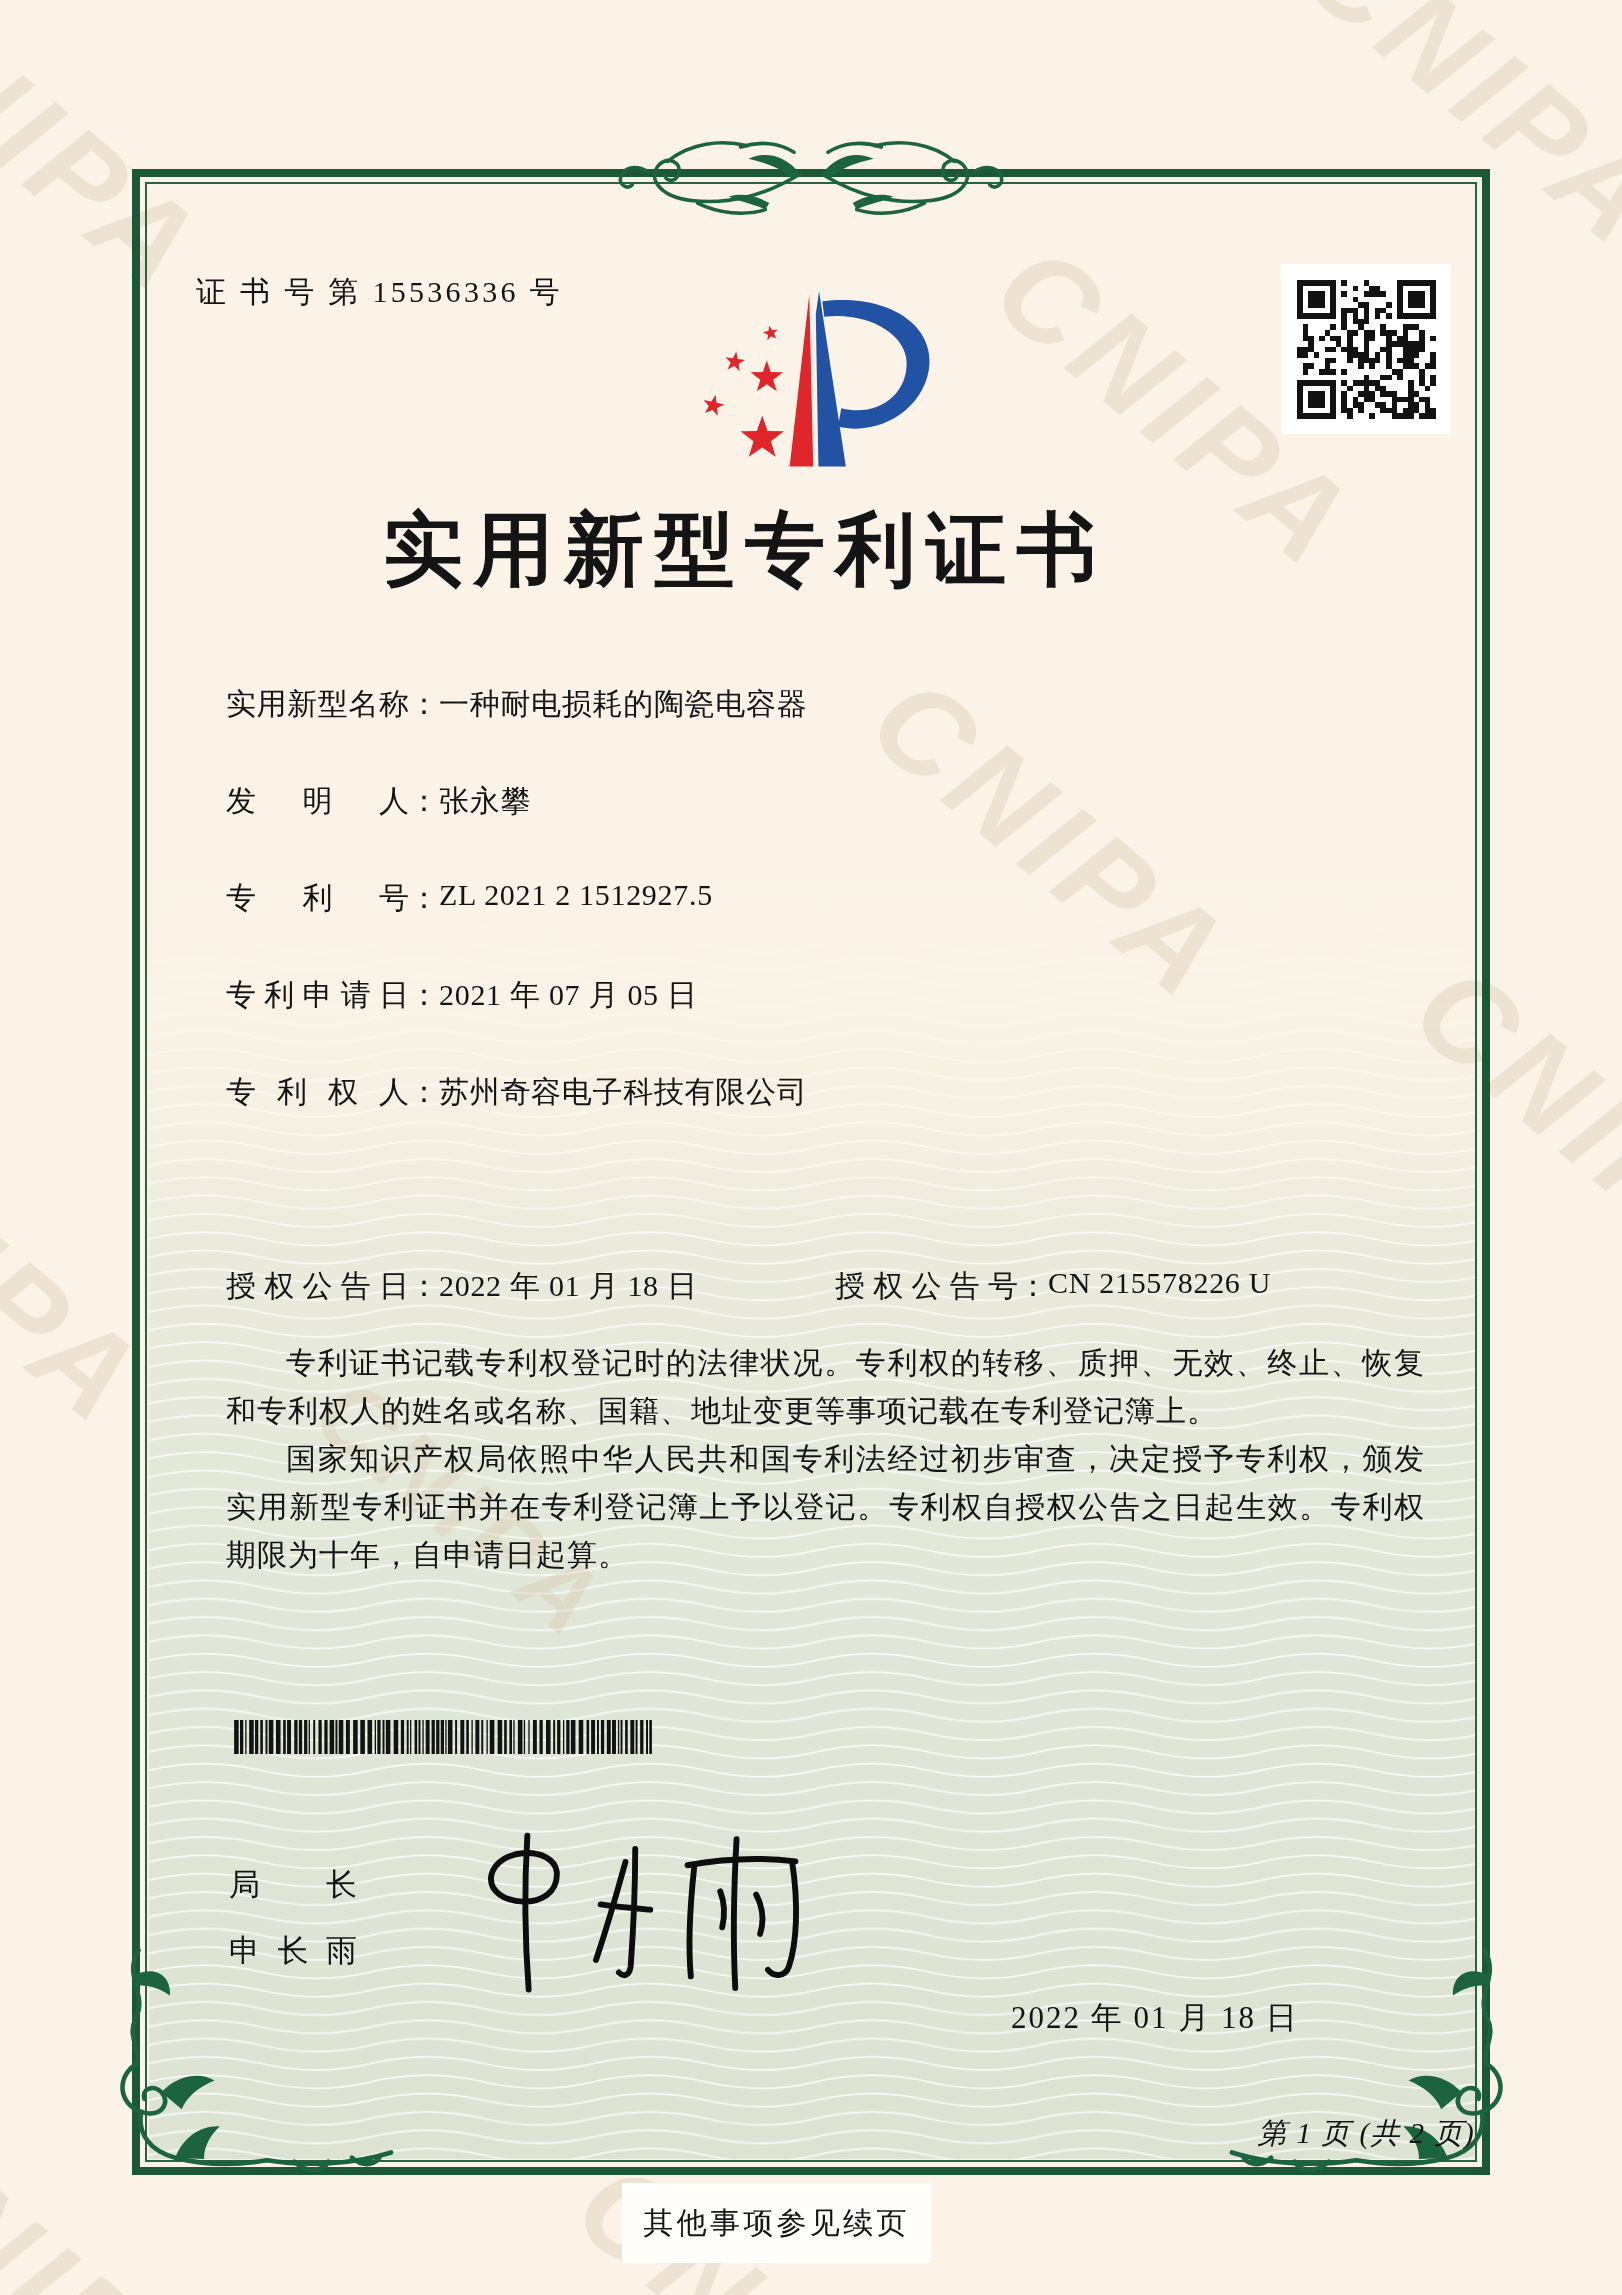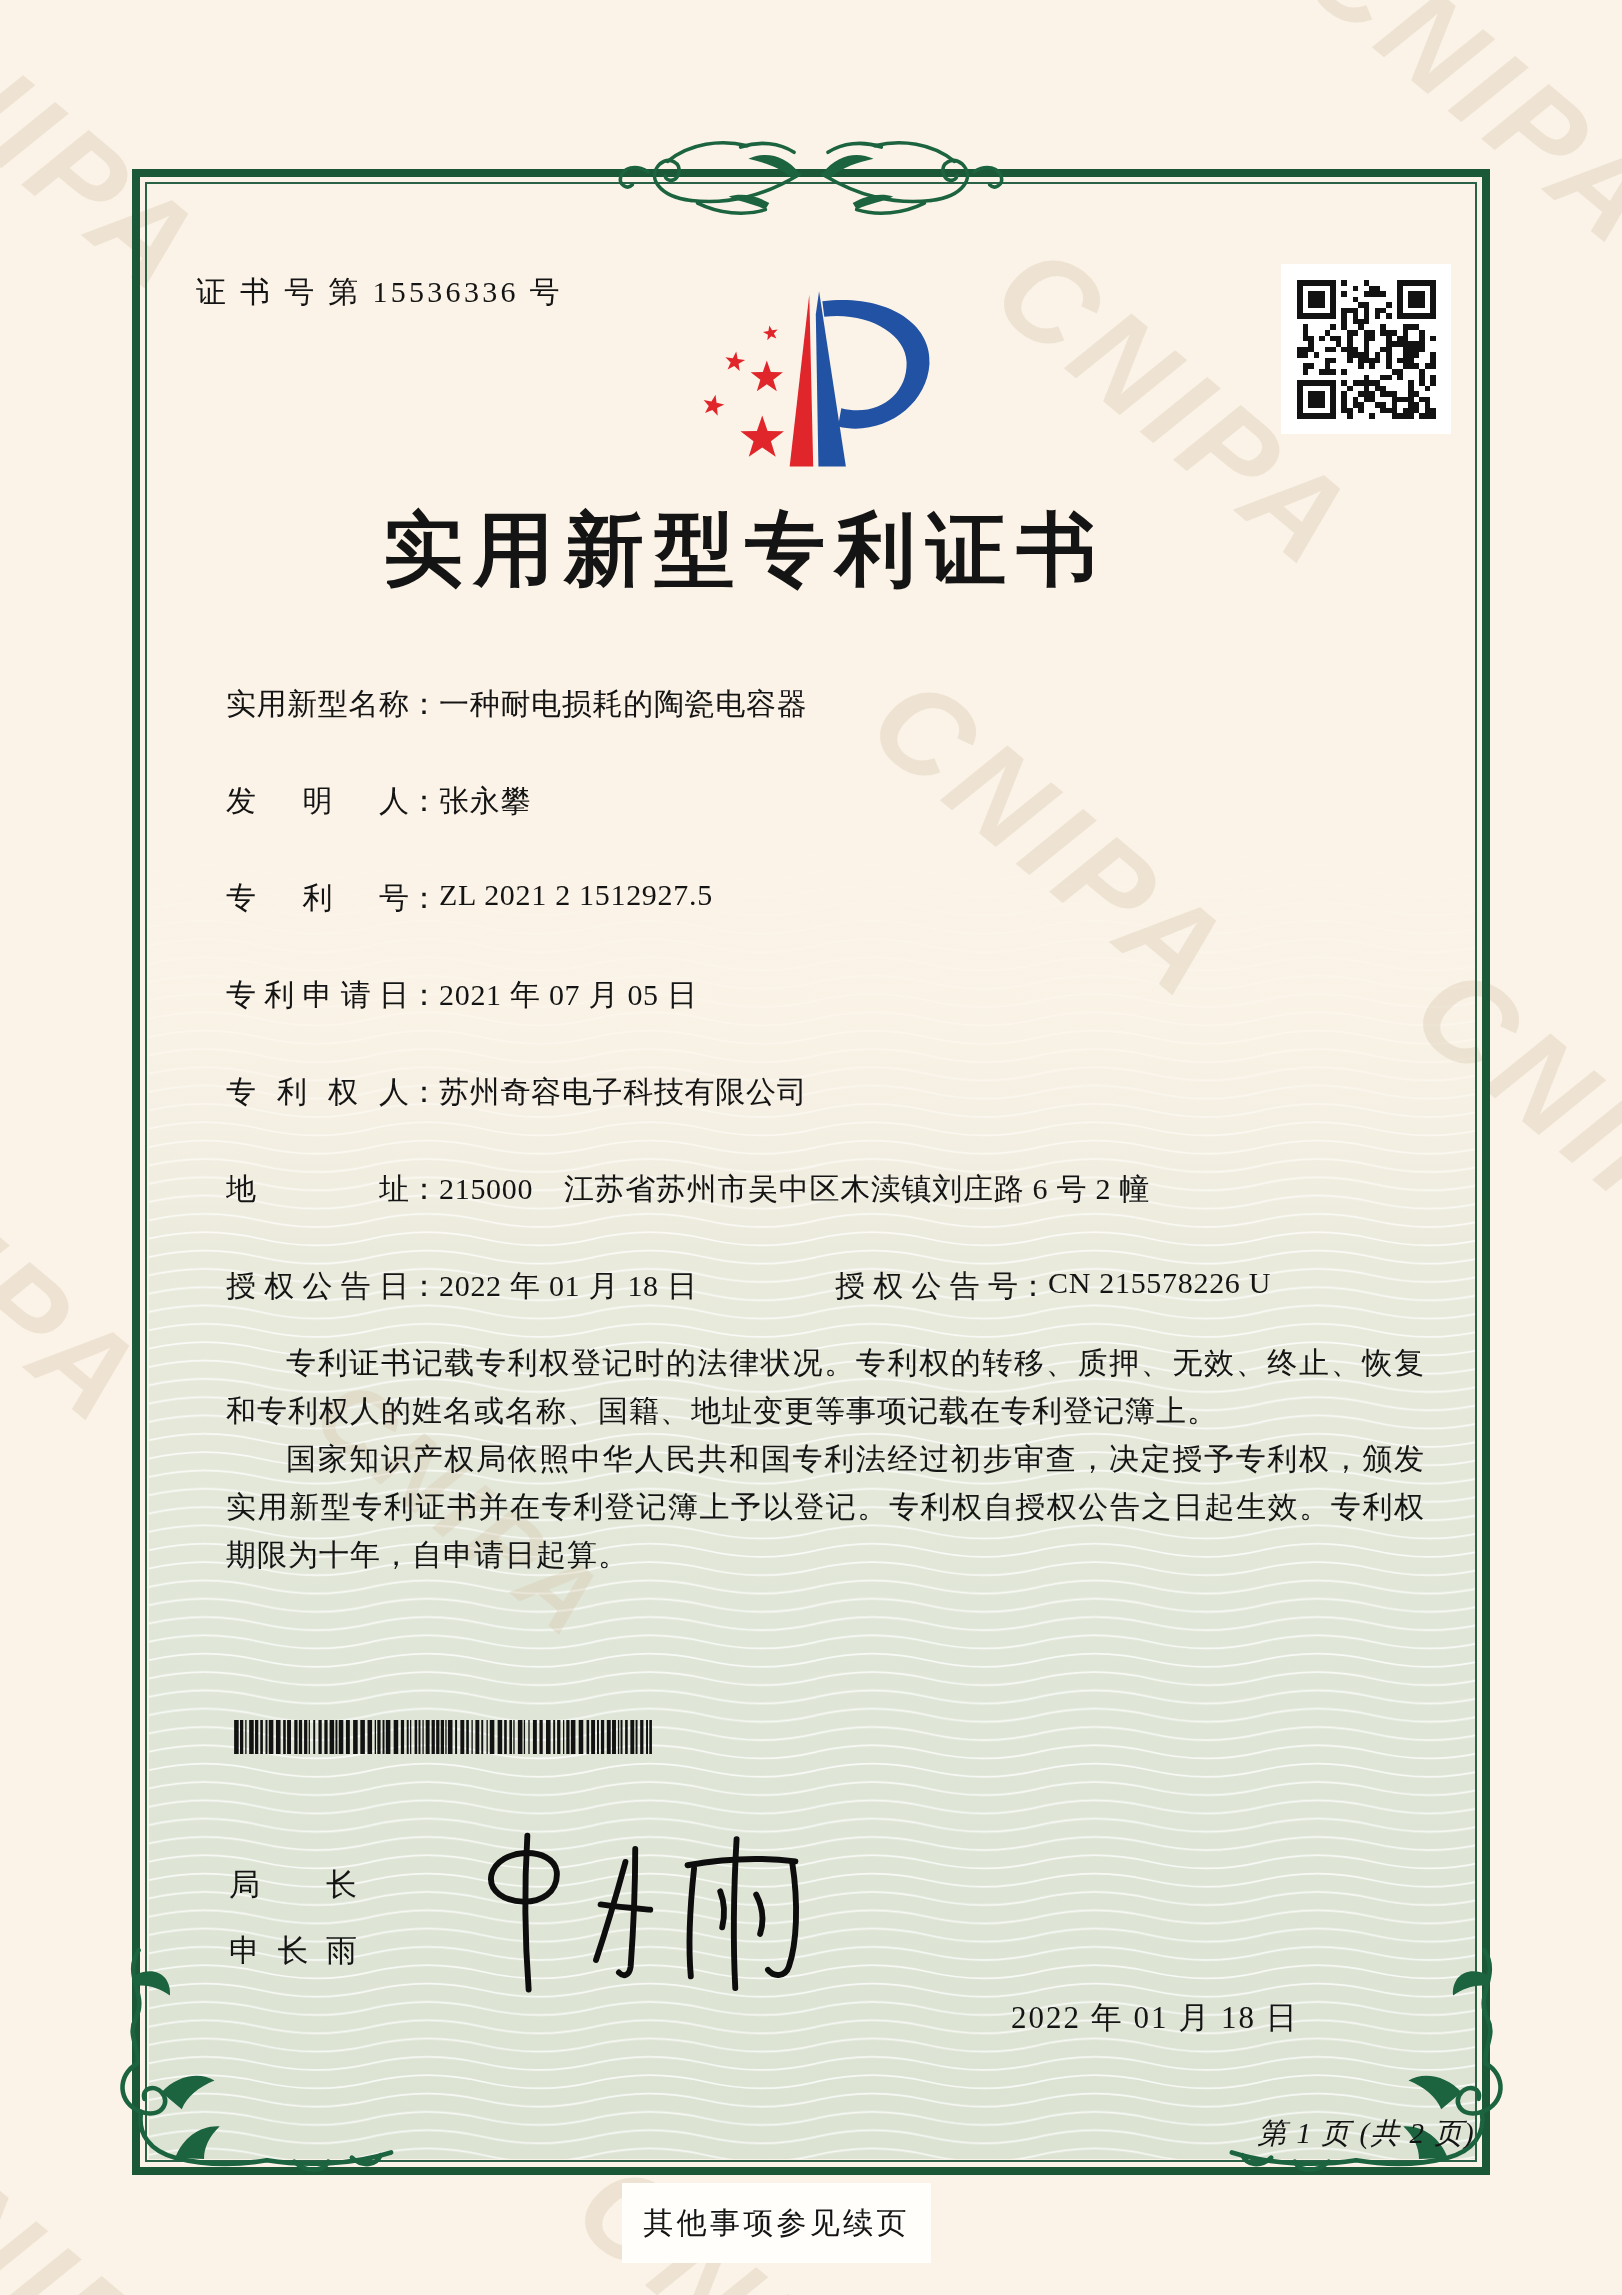--- a/index.html
+++ b/index.html
@@ -467,23 +467,20 @@
   </div>
   <div class="field-row" style="top:878px">
     <span class="field-label">专利号</span><span class="field-colon">：</span><span class="field-value">ZL 2021 2 1512927.5</span>
   </div>
   <div class="field-row" style="top:975px">
     <span class="field-label">专利申请日</span><span class="field-colon">：</span><span class="field-value">2021 年 07 月 05 日</span>
   </div>
   <div class="field-row" style="top:1072px">
     <span class="field-label">专利权人</span><span class="field-colon">：</span><span class="field-value">苏州奇容电子科技有限公司</span>
   </div>
-  <div class="field-row" style="top:1169px">
-    <span class="field-label">地址</span><span class="field-colon">：</span><span class="field-value">215000　江苏省苏州市吴中区木渎镇刘庄路 6 号 2 幢</span>
-  </div>
   <div class="field-row" style="top:1266px">
     <span class="field-label">授权公告日</span><span class="field-colon">：</span><span class="field-value">2022 年 01 月 18 日</span>
     <span class="second-col">
       <span class="field-label">授权公告号</span><span class="field-colon">：</span><span class="field-value">CN 215578226 U</span>
     </span>
   </div>
 
   <div id="body-text" class="abs">
     <p>专利证书记载专利权登记时的法律状况。专利权的转移、质押、无效、终止、恢复和专利权人的姓名或名称、国籍、地址变更等事项记载在专利登记簿上。</p>
     <p>国家知识产权局依照中华人民共和国专利法经过初步审查，决定授予专利权，颁发实用新型专利证书并在专利登记簿上予以登记。专利权自授权公告之日起生效。专利权期限为十年，自申请日起算。</p>

